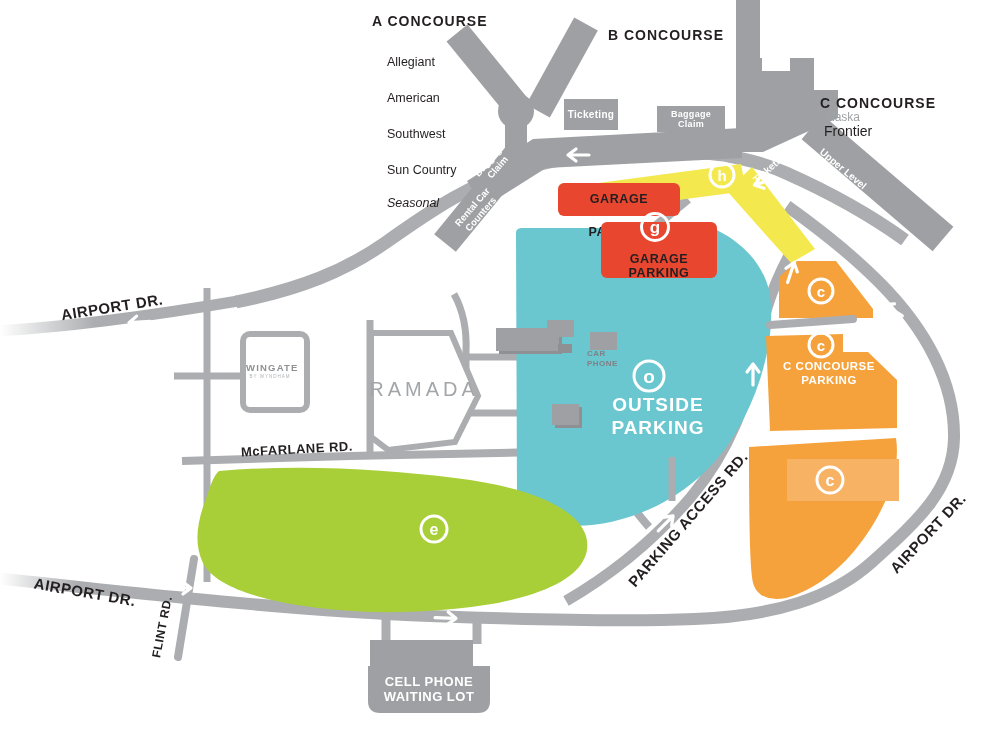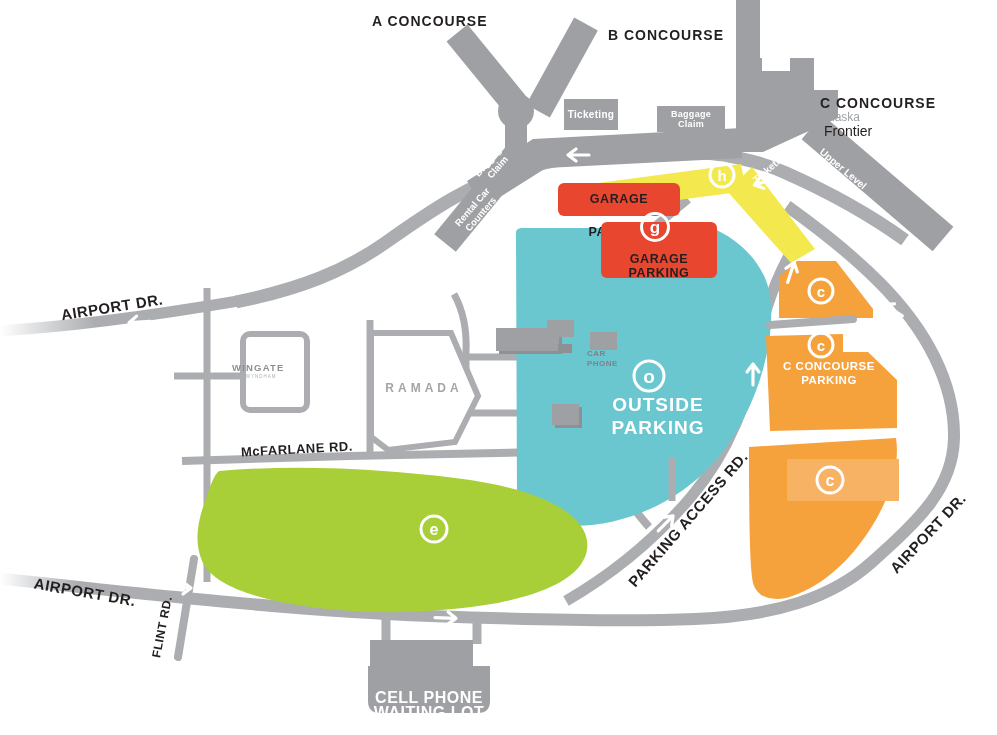--- a/index.html
+++ b/index.html
@@ -118,20 +118,27 @@
 
   <div class="badge" style="left:655px;top:227px;width:24px;height:24px;font-size:17px;">g</div>
   <div class="badge" style="left:722px;top:175px;width:21px;height:21px;font-size:15px;">h</div>
   <div class="badge" style="left:649px;top:376px;width:27px;height:27px;font-size:19px;border-width:3.5px;">o</div>
   <div class="badge" style="left:821px;top:291px;width:21px;height:21px;font-size:15px;">c</div>
   <div class="badge" style="left:821px;top:345px;width:21px;height:21px;font-size:15px;">c</div>
   <div class="badge" style="left:830px;top:480px;width:23px;height:23px;font-size:16px;">c</div>
   <div class="badge" style="left:434px;top:529px;width:23px;height:23px;font-size:16px;">e</div>
 
   <div class="lbl" style="left:372px;top:13px;font-size:14px;letter-spacing:1px;">A CONCOURSE</div>
+  <div class="lbl airlines" style="left:387px;top:35px;font-size:12.5px;line-height:18px;font-weight:normal;">
+    <div>Allegiant</div>
+    <div>American</div>
+    <div>Southwest</div>
+    <div>Sun Country</div>
+    <div style="font-style:italic;line-height:13px;">Seasonal</div>
+  </div>
 
   <div class="lbl" style="left:608px;top:27px;font-size:14px;letter-spacing:1px;">B CONCOURSE</div>
 
   <div class="lbl" style="left:820px;top:95px;font-size:14px;letter-spacing:1px;">C CONCOURSE</div>
   <div class="lbl gray thin" style="left:824px;top:111px;font-size:12px;">Alaska</div>
   <div class="lbl thin" style="left:824px;top:123px;font-size:14px;">Frontier</div>
 
   <div class="lbl white ctr" style="left:591px;top:115px;font-size:10px;letter-spacing:.3px;">Ticketing</div>
   <div class="lbl white ctr" style="left:691px;top:119px;font-size:9px;letter-spacing:.3px;">Baggage
 Claim</div>
@@ -139,34 +146,34 @@
 Claim</div>
   <div class="lbl white ctr" style="left:477px;top:211px;font-size:9.5px;transform:translate(-50%,-50%) rotate(-49deg);">Rental Car
 Counters</div>
   <div class="lbl white ctr" style="left:771px;top:167px;font-size:10px;transform:translate(-50%,-50%) rotate(-41deg);">Ticketing</div>
   <div class="lbl white ctr" style="left:843px;top:169px;font-size:10px;transform:translate(-50%,-50%) rotate(40deg);">Upper Level</div>
 
   <div class="lbl white ctr" style="left:658px;top:416px;font-size:19px;letter-spacing:1px;line-height:23px;">OUTSIDE
 PARKING</div>
   <div class="lbl white ctr" style="left:829px;top:373px;font-size:11.5px;letter-spacing:.5px;line-height:14px;">C CONCOURSE
 PARKING</div>
-  <div class="lbl white ctr" style="left:429px;top:689px;font-size:16px;letter-spacing:.5px;line-height:15px;margin-top:16px;">CELL PHONE
+  <div class="lbl white ctr" style="left:429px;top:689px;font-size:13px;letter-spacing:.5px;line-height:15px;">CELL PHONE
 WAITING LOT</div>
 
   <div class="lbl ctr" style="left:112px;top:307px;font-size:15px;letter-spacing:.5px;transform:translate(-50%,-50%) rotate(-9deg);white-space:nowrap;">AIRPORT DR.</div>
   <div class="lbl ctr" style="left:85px;top:592px;font-size:15px;letter-spacing:.5px;transform:translate(-50%,-50%) rotate(10deg);white-space:nowrap;">AIRPORT DR.</div>
   <div class="lbl ctr" style="left:928px;top:533px;font-size:15px;letter-spacing:.5px;transform:translate(-50%,-50%) rotate(-47deg);white-space:nowrap;">AIRPORT DR.</div>
   <div class="lbl ctr" style="left:297px;top:450px;font-size:13px;letter-spacing:.5px;transform:translate(-50%,-50%) rotate(-3deg);white-space:nowrap;">McFARLANE RD.</div>
   <div class="lbl ctr" style="left:163px;top:627px;font-size:12px;letter-spacing:.5px;transform:translate(-50%,-50%) rotate(-79deg);white-space:nowrap;">FLINT RD.</div>
   <div class="lbl ctr" style="left:688px;top:519px;font-size:15px;letter-spacing:.5px;transform:translate(-50%,-50%) rotate(-49deg);white-space:nowrap;">PARKING ACCESS RD.</div>
 
 
-  <div style="position:absolute;left:232px;top:362px;width:48px;text-align:center;color:#8e9093;">
+  <div style="position:absolute;left:246px;top:362px;width:48px;text-align:center;color:#8e9093;">
     <div style="font-size:9.5px;font-weight:bold;letter-spacing:1.2px;">WINGATE</div>
     <div style="font-size:4.5px;letter-spacing:1px;color:#b0b2b4;margin-top:1px;">BY WYNDHAM</div>
   </div>
 
-  <div class="lbl ctr thin" style="left:424px;top:389px;font-size:12px;letter-spacing:4px;color:#a3a6a9;white-space:nowrap;font-weight:bold;">RAMADA</div>
+  <div class="lbl ctr thin" style="left:424px;top:389px;font-size:20px;letter-spacing:4px;color:#a3a6a9;white-space:nowrap;">RAMADA</div>
 
   <div class="lbl" style="left:587px;top:349px;font-size:8px;letter-spacing:.5px;color:#808285;line-height:10px;">CAR
 PHONE</div>
 
 </div>
 
 </body></html>

